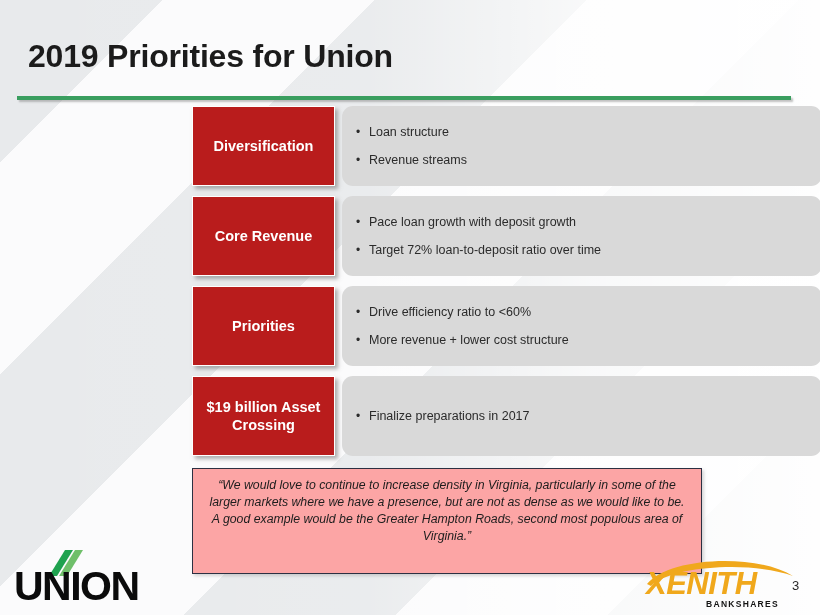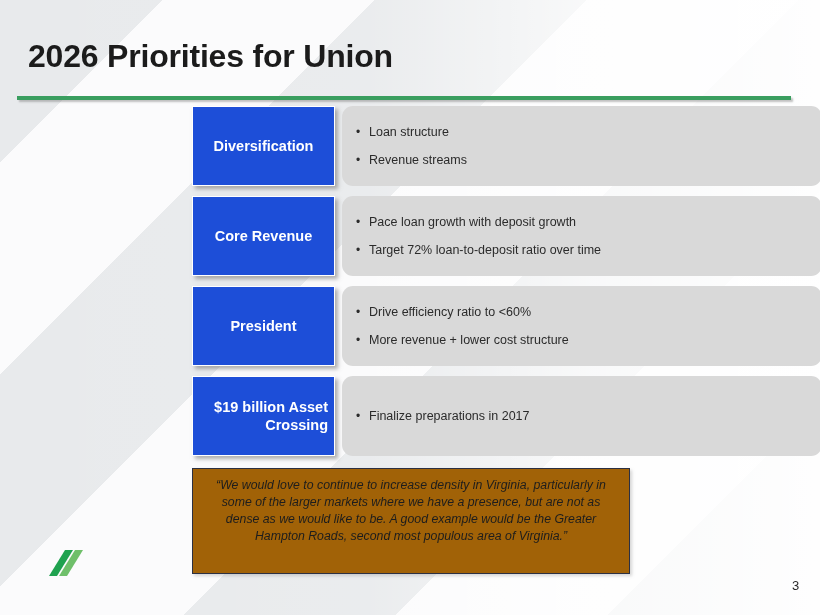--- a/index.html
+++ b/index.html
@@ -85,27 +85,27 @@
   .row-1 { top: 196px; }
   .row-2 { top: 286px; }
   .row-3 { top: 376px; }
 
   .label-box {
     position: absolute;
     left: 0;
     top: 0;
     width: 143px;
     height: 80px;
-    background: #1d4ed8;
+    background: #b91c1c;
     border: 1.5px solid #ffffff;
     box-sizing: border-box;
     display: flex;
     align-items: center;
     justify-content: center;
-    text-align: right;
+    text-align: center;
     color: #ffffff;
     font-size: 14.5px;
     font-weight: bold;
     line-height: 1.25;
     padding: 0 6px;
     box-shadow: 3px 3px 4px rgba(110,110,110,0.55);
   }
 
   .detail-box {
     position: absolute;
@@ -141,24 +141,24 @@
   }
   .bullet .btext {
     flex: 1;
   }
 
   
   .quote-box {
     position: absolute;
     left: 192px;
     top: 468px;
-    width: 438px;
+    width: 510px;
     height: 106px;
     box-sizing: border-box;
-    background: #a16207;
+    background: #fca5a5;
     border: 1.5px solid #2c3042;
     padding: 8px 14px 6px 14px;
     display: flex;
     flex-direction: column;
     justify-content: flex-start;
     box-shadow: 2px 2px 3px rgba(140,140,140,0.35);
   }
   .quote-text {
     font-size: 12.3px;
     font-style: italic;
@@ -247,21 +247,21 @@
 </head>
 <body>
 
 <div class="slide">
 
   <div class="bg-pattern"></div>
   <div class="bg-wash"></div>
 
   <div class="content">
 
-    <div class="title">2026 Priorities for Union</div>
+    <div class="title">2019 Priorities for Union</div>
     <div class="title-rule"></div>
 
     <div class="rows">
 
       <div class="row row-0">
         <div class="label-box">Diversification</div>
         <div class="detail-box">
           <div class="bullet">
             <span class="dot">•</span>
             <span class="btext">Loan structure</span>
@@ -281,21 +281,21 @@
             <span class="btext">Pace loan growth with deposit growth</span>
           </div>
           <div class="bullet">
             <span class="dot">•</span>
             <span class="btext">Target 72% loan-to-deposit ratio over time</span>
           </div>
         </div>
       </div>
 
       <div class="row row-2">
-        <div class="label-box">President</div>
+        <div class="label-box">Priorities</div>
         <div class="detail-box">
           <div class="bullet">
             <span class="dot">•</span>
             <span class="btext">Drive efficiency ratio to &lt;60%</span>
           </div>
           <div class="bullet">
             <span class="dot">•</span>
             <span class="btext">More revenue + lower cost structure</span>
           </div>
         </div>
@@ -315,19 +315,27 @@
 
     <div class="quote-box">
       <div class="quote-text">“We would love to continue to increase density in Virginia, particularly in some of the larger markets where we have a presence, but are not as dense as we would like to be. A good example would be the Greater Hampton Roads, second most populous area of Virginia.”</div>
     </div>
 
     <div class="union-logo">
       <svg class="union-chev" viewBox="0 0 34 26">
         <polygon points="16,0 24,0 8,26 0,26" fill="#1fa24f"></polygon>
         <polygon points="26,0 34,0 18,26 10,26" fill="#6fbf6a"></polygon>
       </svg>
+      <div class="union-word">UNION</div>
     </div>
 
+    <div class="xenith-logo">
+      <svg class="xenith-swoosh" viewBox="0 0 150 30">
+        <path d="M2,28 C22,2 108,-4 148,20 C112,6 30,8 6,30 Z" fill="#f0a81c"></path>
+      </svg>
+      <div class="xenith-word">XENITH</div>
+      <div class="xenith-sub">BANKSHARES</div>
+    </div>
 
     <div class="page-number">3</div>
 
   </div>
 </div>
 
 </body></html>

